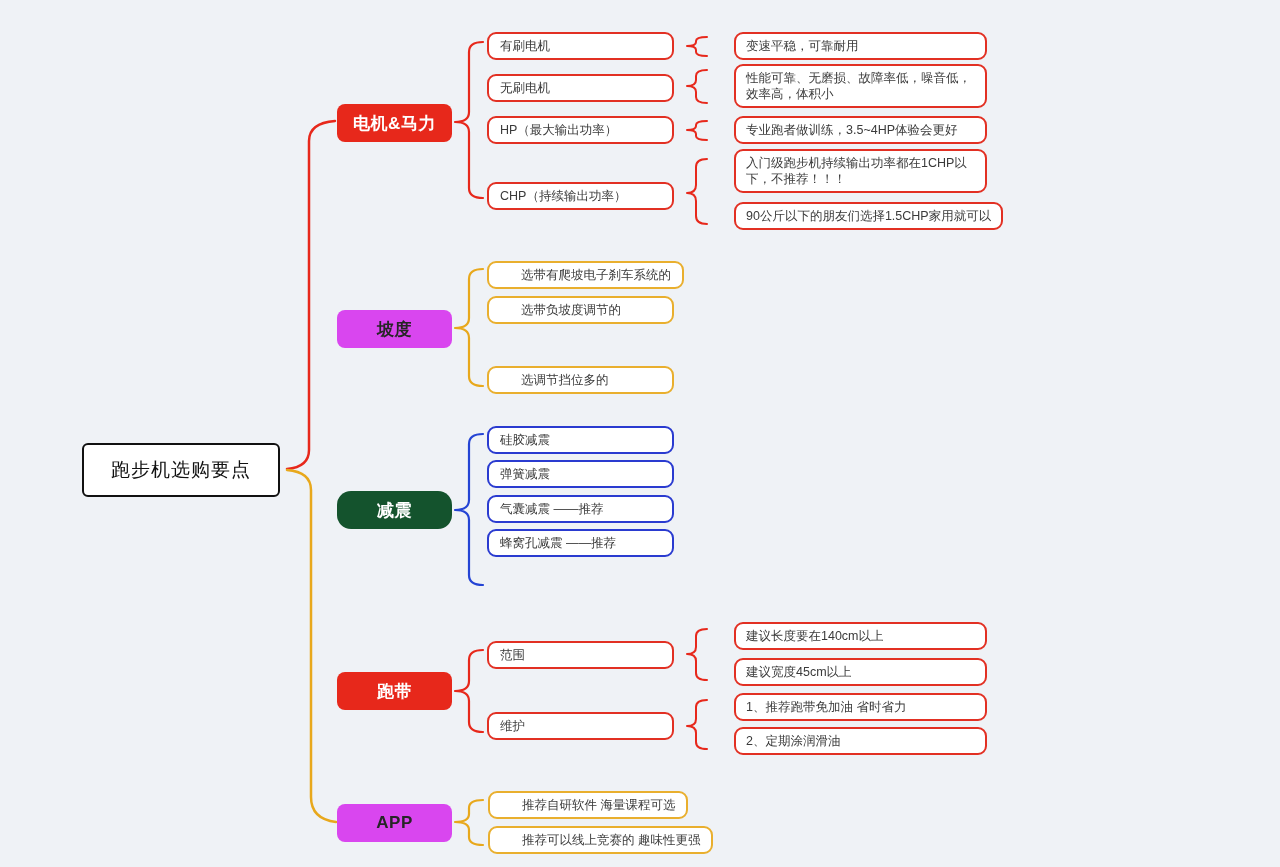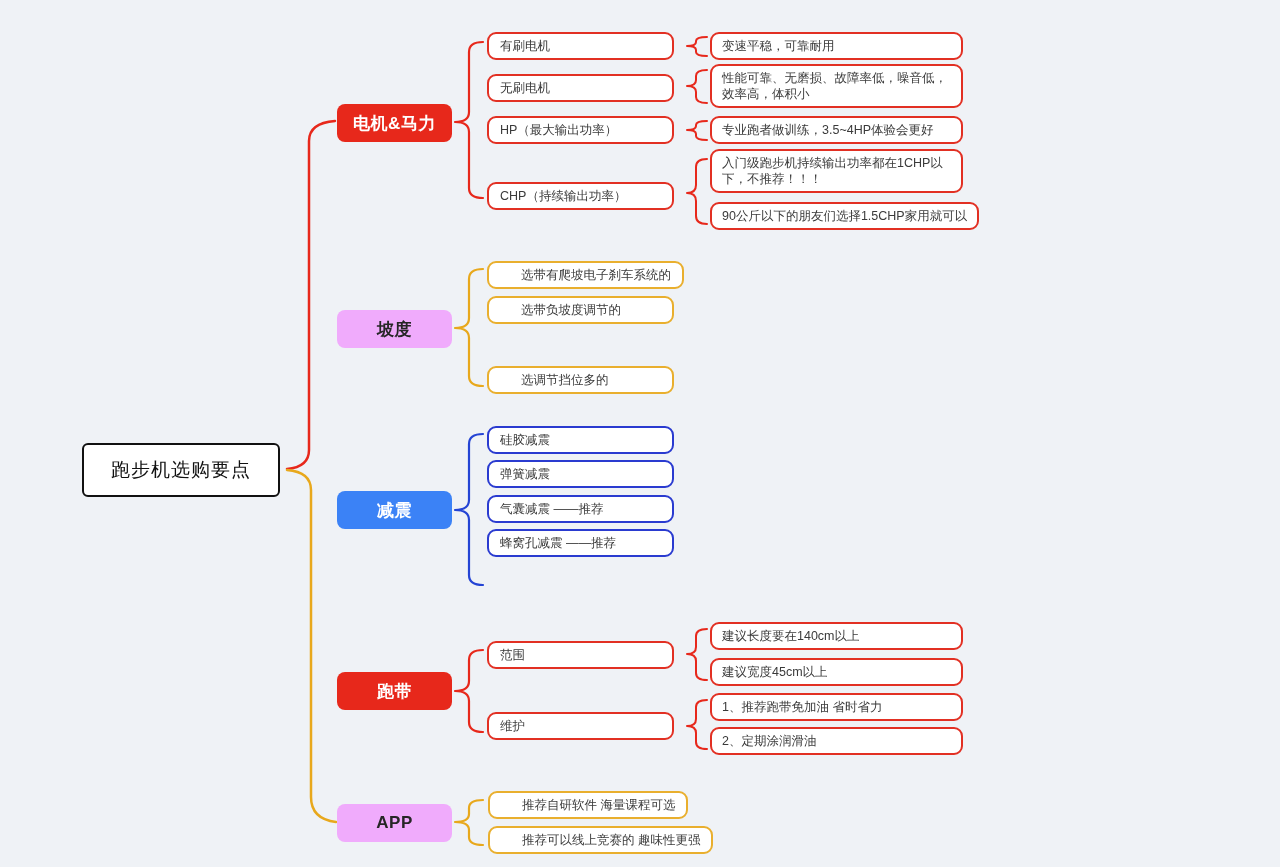--- a/index.html
+++ b/index.html
@@ -14,29 +14,29 @@
   .root-box{
     background:#ffffff;border:2.5px solid #111111;border-radius:6px;
     justify-content:center;font-size:19px;color:#111111;font-weight:500;
     letter-spacing:1px;
   }
   .branch{
     border-radius:8px;justify-content:center;
     font-size:17px;font-weight:bold;letter-spacing:0.5px;
   }
   .branch.red{background:#e7281b;color:#ffffff;}
-  .branch.gold{background:#f0abfc;color:#262626;}
-  .branch.blue{background:#3b82f6;color:#ffffff;}
+  .branch.gold{background:#d946ef;color:#262626;}
+  .branch.blue{background:#14532d;color:#ffffff;border-radius:14px;}
   .topic,.detail{
     background:#ffffff;border-radius:9px;border:2px solid;
     font-size:12.5px;line-height:16px;color:#3a3a3a;
     padding:4px 11px;
   }
   .topic{min-width:187px;white-space:nowrap;}
-  .detail{width:253px;padding:4px 10px;}
+  .detail{width:253px;padding:4px 10px;margin-left:24px;}
   .detail.fit{width:auto;min-width:253px;white-space:nowrap;}
   .b-red{border-color:#e23023;}
   .b-gold{border-color:#e9af2e;padding-left:32px;}
   .b-blue{border-color:#2a3bd0;}
 </style>
 </head>
 <body>
 
 <div class="stage">
 

